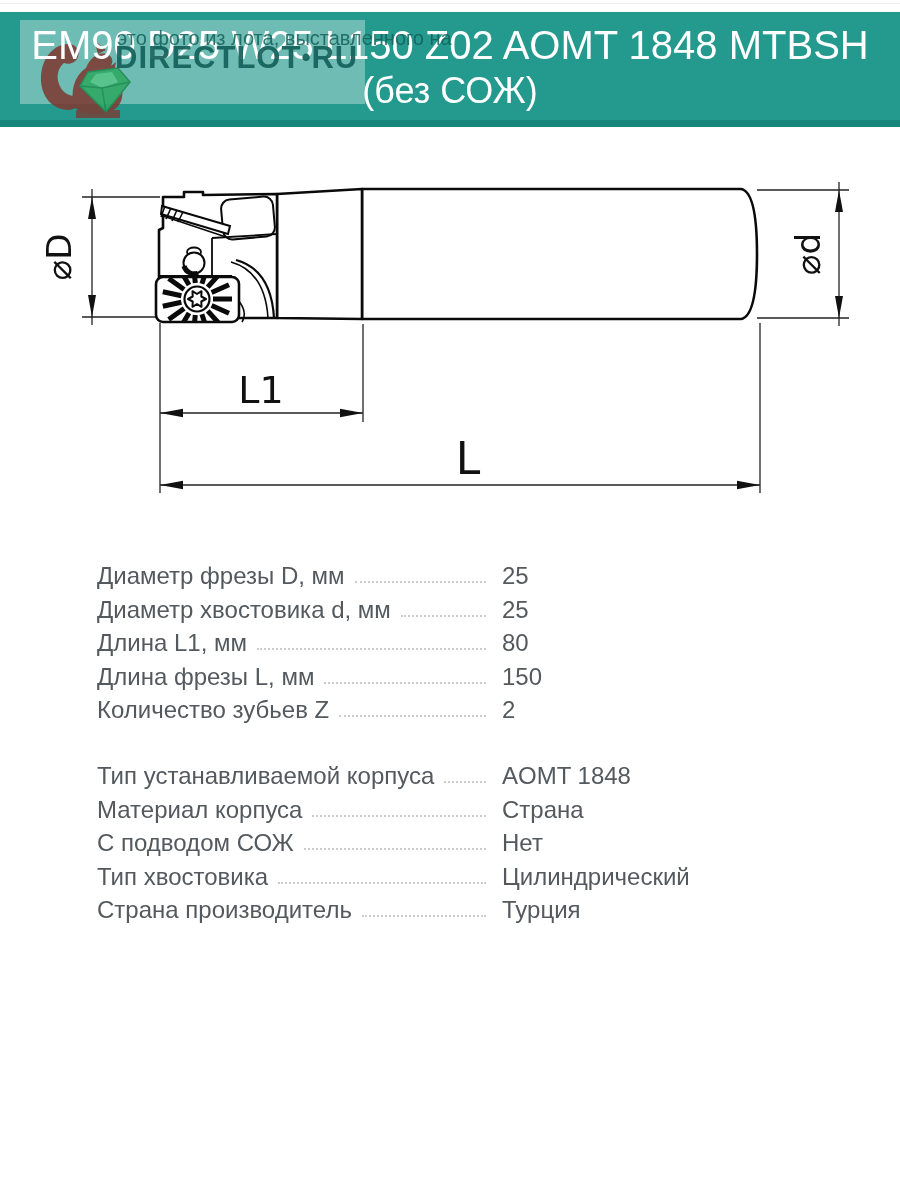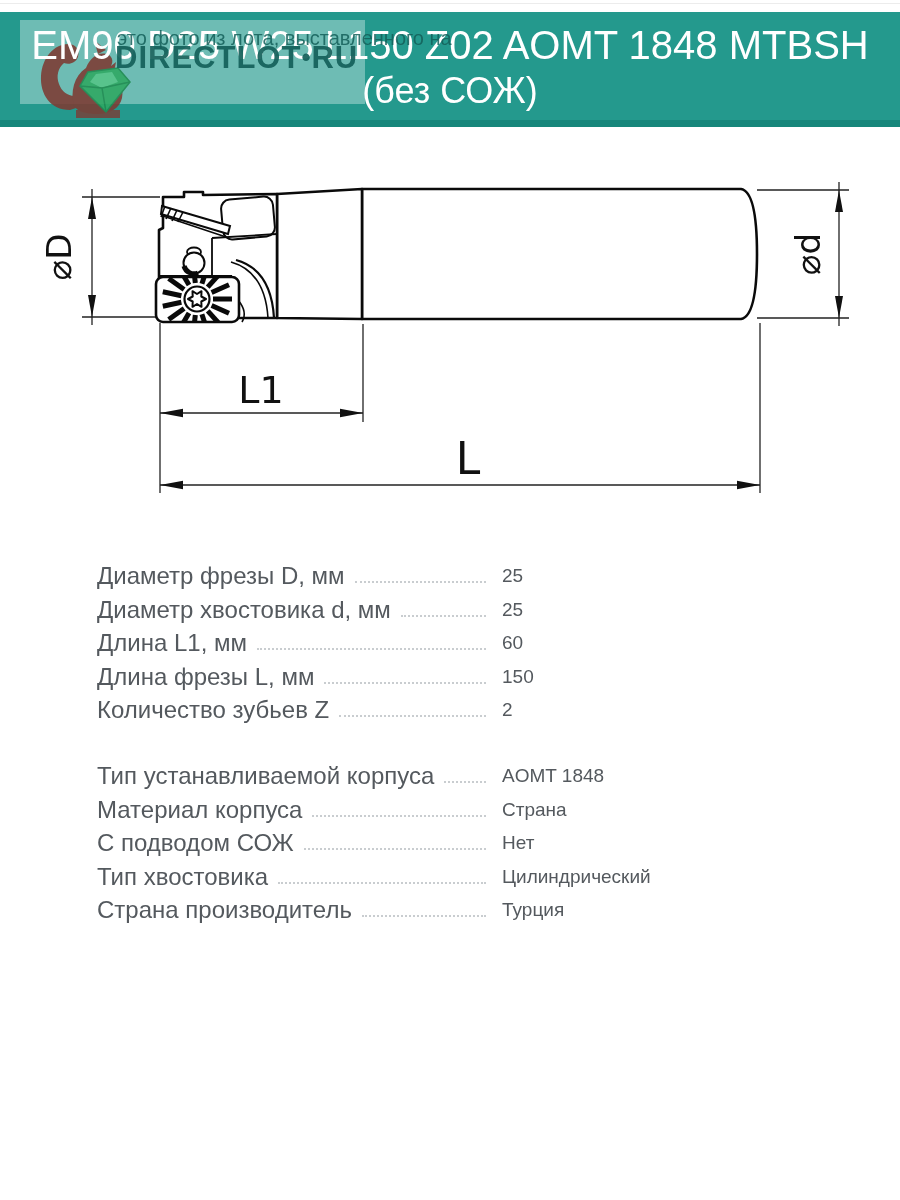--- a/index.html
+++ b/index.html
@@ -36,21 +36,21 @@
   .squirrel{position:absolute;left:36px;top:20px;z-index:1;opacity:0.88;}
   
   .drawing{position:absolute;left:0;top:160px;width:900px;height:340px;}
   .drawing text{font-family:"DejaVu Sans", sans-serif;fill:#111;}
   
   .specs{position:absolute;left:97px;top:558px;width:720px;color:#54595e;}
   .spec-row{display:flex;align-items:flex-end;height:33.4px;}
   .spec-left{display:flex;align-items:flex-end;flex:0 0 391px;}
   .spec-label{font-size:24px;line-height:30px;white-space:nowrap;}
   .spec-leader{flex:1 1 auto;border-bottom:2px dotted #c9cdd0;margin:0 2px 8px 10px;min-width:14px;}
-  .spec-value{font-size:19px;line-height:30px;margin-left:14px;white-space:nowrap;}
+  .spec-value{font-size:24px;line-height:30px;margin-left:14px;white-space:nowrap;}
   .group-gap{height:33px;}
 </style>
 </head>
 <body>
 
 <div class="top-hairline"></div>
 
 <div class="header">
   <div class="wm-box"></div>
 
@@ -185,21 +185,21 @@
         <span class="spec-label">Диаметр хвостовика d, мм</span>
         <span class="spec-leader"></span>
       </div>
     <span class="spec-value">25</span>
   </div>
   <div class="spec-row">
     <div class="spec-left">
         <span class="spec-label">Длина L1, мм</span>
         <span class="spec-leader"></span>
       </div>
-    <span class="spec-value">60</span>
+    <span class="spec-value">80</span>
   </div>
   <div class="spec-row">
     <div class="spec-left">
         <span class="spec-label">Длина фрезы L, мм</span>
         <span class="spec-leader"></span>
       </div>
     <span class="spec-value">150</span>
   </div>
   <div class="spec-row">
     <div class="spec-left">

